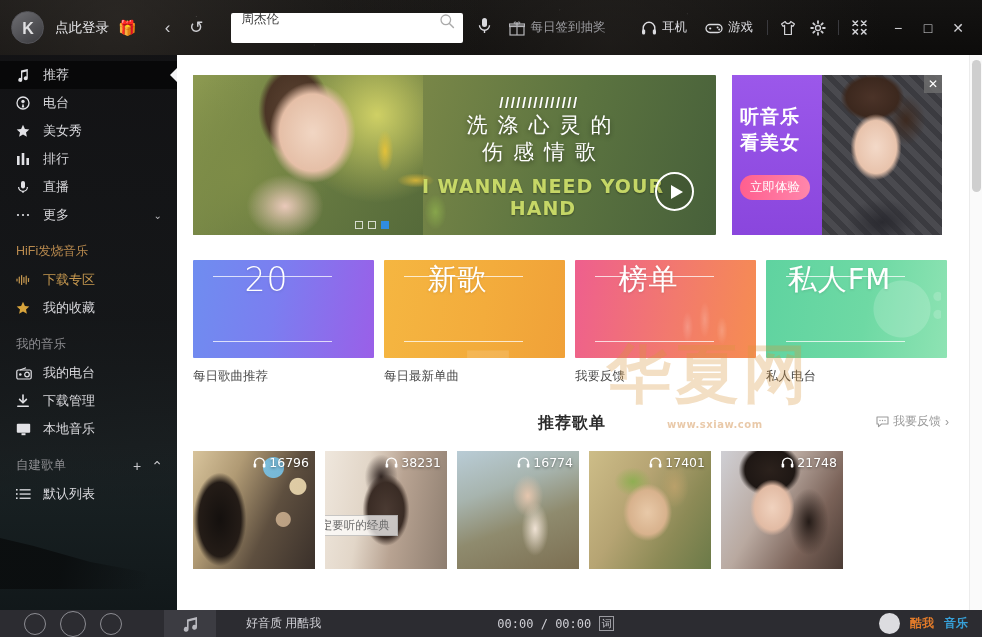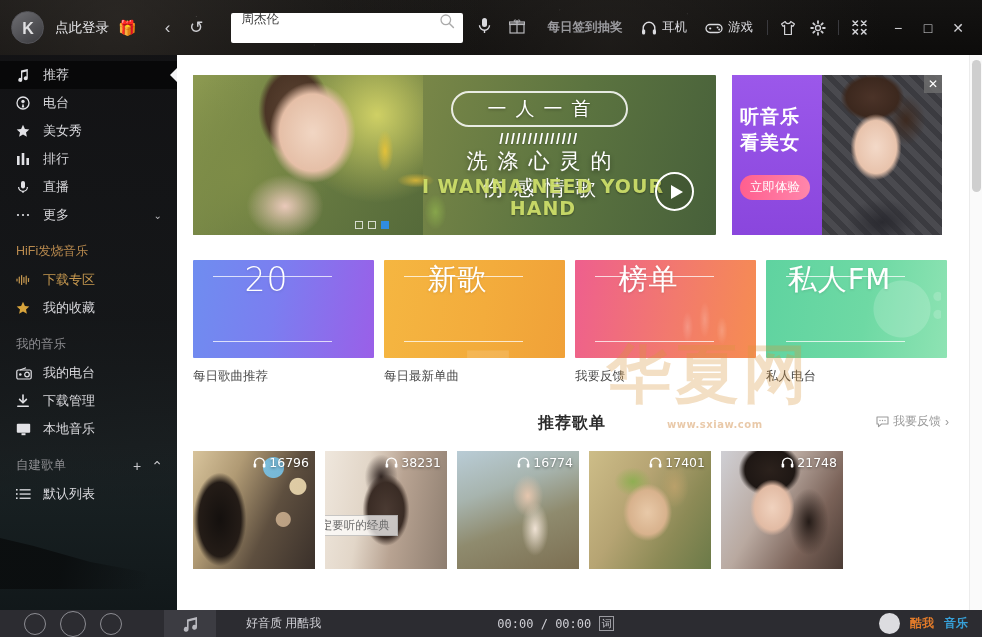--- a/index.html
+++ b/index.html
@@ -52,21 +52,21 @@
     width:232px; height:30px; background:#fff; border-radius:2px;
     display:flex; align-items:flex-start; padding:0 8px 0 11px;
   }
   .search-wrap input {
     flex:1; border:none; outline:none; font-size:12.5px; color:#3a3a3a;
     font-family:inherit; background:transparent;
   }
   .search-wrap input::placeholder{ color:#999; }
   .search-ico { width:16px; height:16px; opacity:.55; flex:none; }
   .mic-ico { position:relative; z-index:2; margin-left:14px; font-size:16px; color:#d9d9dd; cursor:pointer; }
-  .signin { position:relative; z-index:2; display:flex; align-items:flex-start; margin-left:17px; gap:23px; cursor:pointer;font-weight:bold; }
+  .signin { position:relative; z-index:2; display:flex; align-items:flex-end; margin-left:17px; gap:6px; cursor:pointer; }
   .signin .lbl { color:#9a9a9e; font-size:12.5px; }
   .right-tools { position:relative; z-index:2; margin-left:auto; display:flex; align-items:center; height:100%; }
   .tool { display:flex; align-items:center; gap:5px; color:#dcdce0; font-size:12.5px; cursor:pointer; padding:0 9px; }
   .tool svg { display:block; }
   .divider { width:1px; height:15px; background:#3a3a3e; margin:0 5px; }
   .wbtn {
     width:30px; height:30px; display:flex; align-items:center; justify-content:center;
     color:#d2d2d6; font-size:14px; cursor:pointer;
   }
   .right-tools .pad { width:9px; }
@@ -591,21 +591,20 @@
   </div>
 
   <div class="main">
     <div class="main-inner">
 
       <div class="banner-row">
         <div class="banner">
           <div class="photo"></div>
           <div class="flowers"></div>
           <div class="btxt">
-            <div class="pill">一人一首</div>
             <div class="slash">//////////////</div>
             <div class="l1">洗涤心灵的</div>
             <div class="l2">伤感情歌</div>
           </div>
           <div class="eng">I WANNA NEED YOUR HAND</div>
           <div class="dots">
             <i></i>
             <i></i>
             <i class="on"></i>
           </div>

